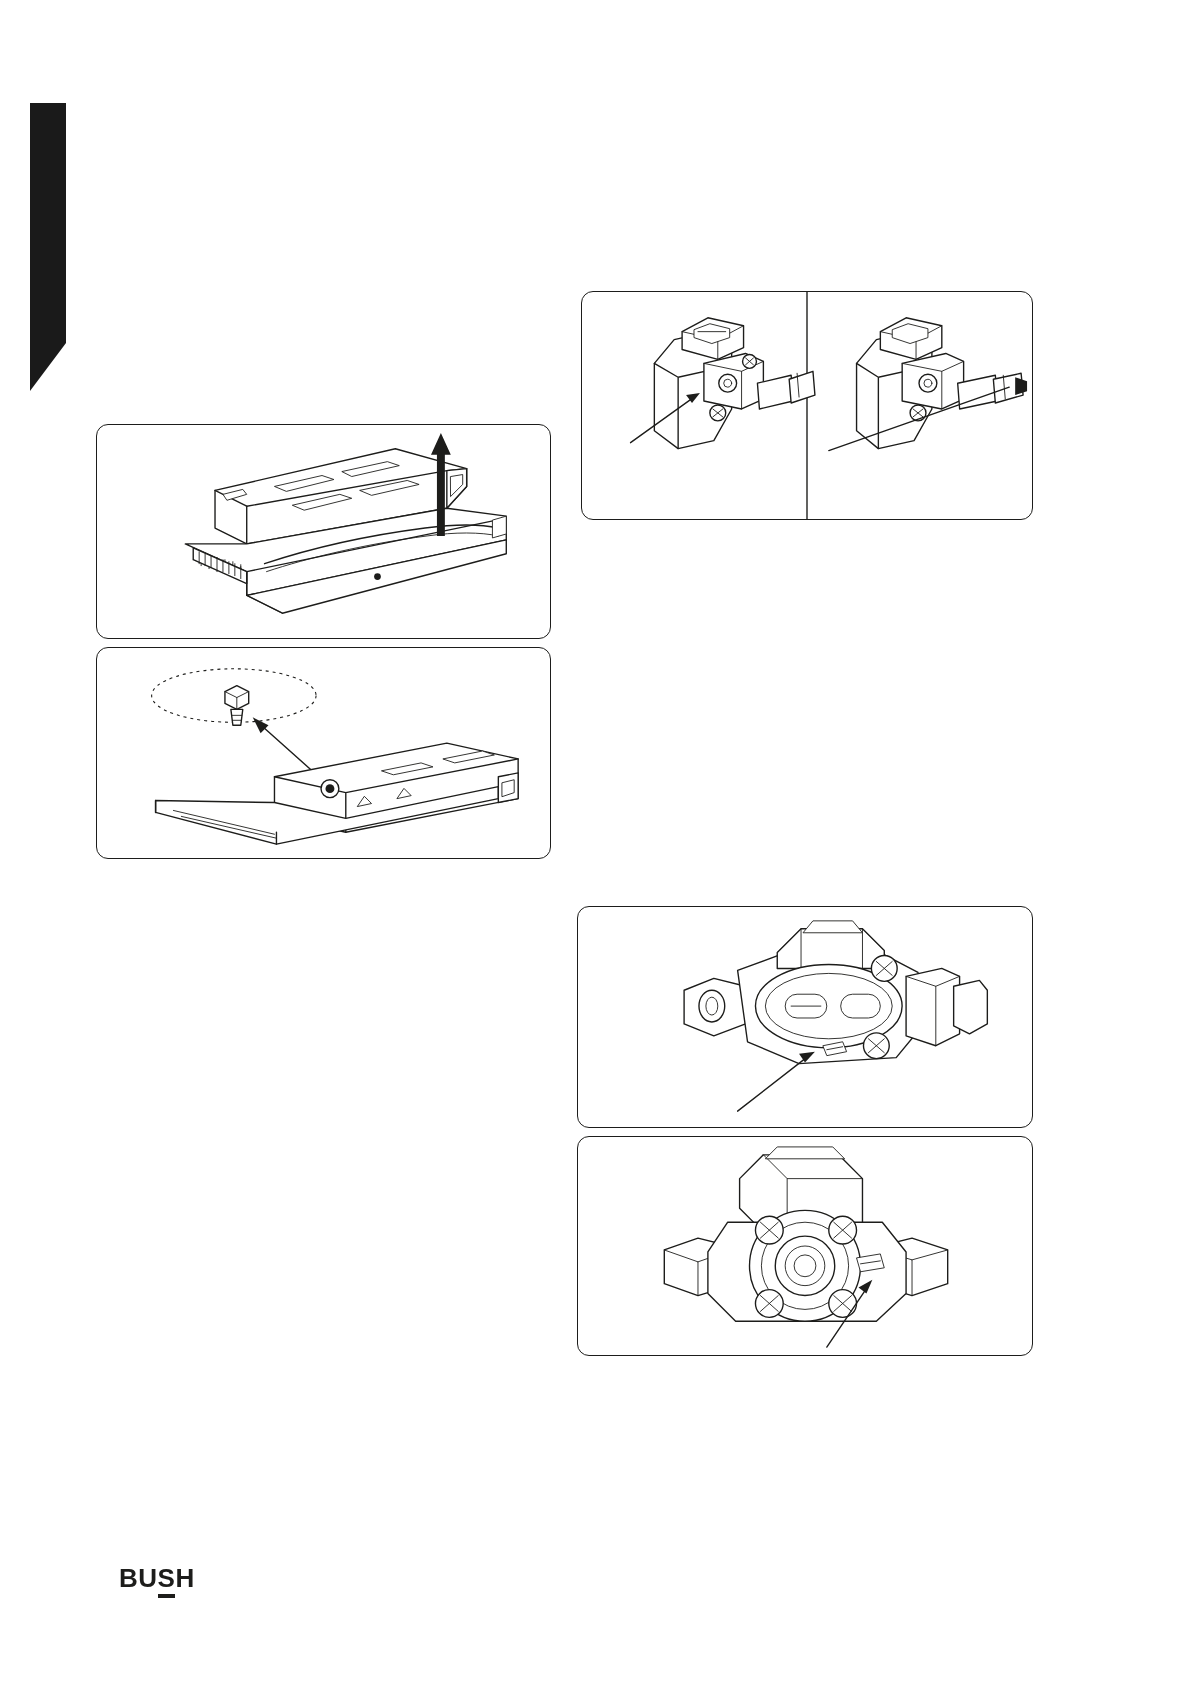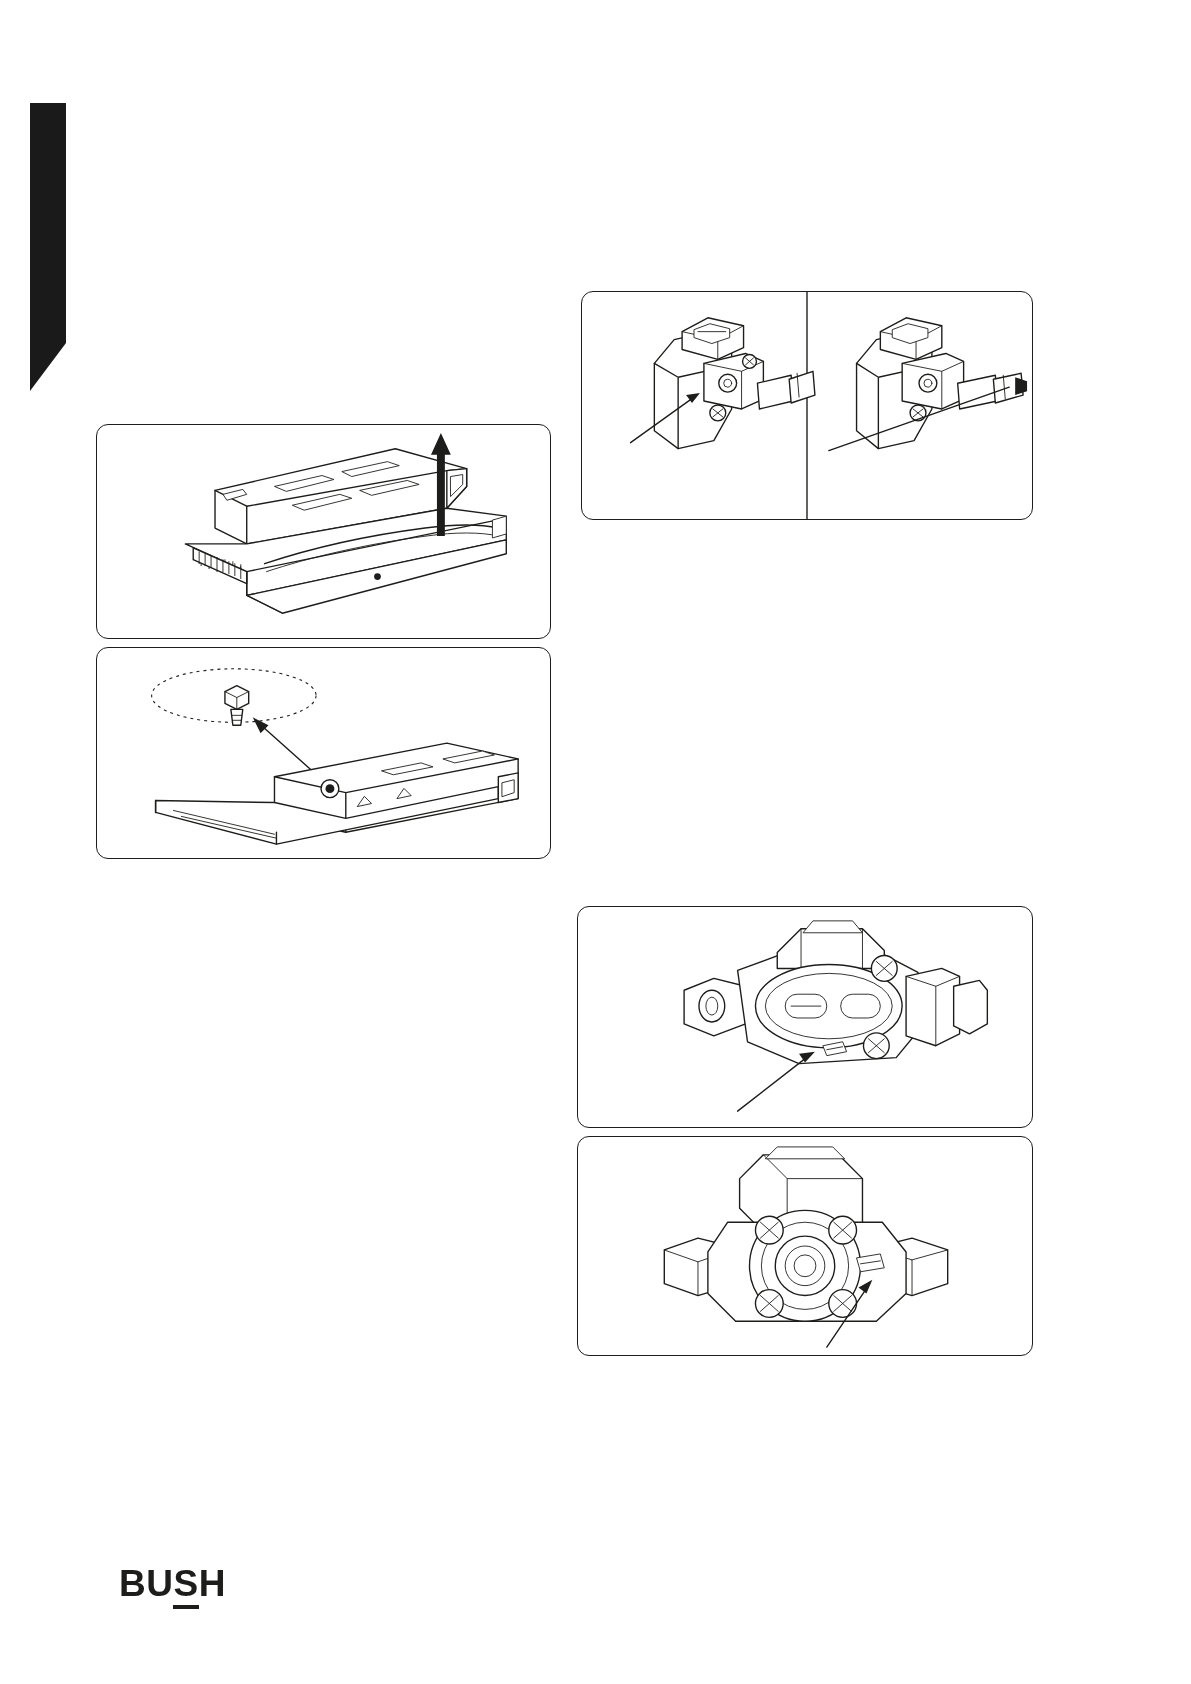--- a/index.html
+++ b/index.html
@@ -53,21 +53,21 @@
   .fig-4 { left: 577px; top: 906px;  width: 456px; height: 222px; }
   .fig-5 { left: 577px; top: 1136px; width: 456px; height: 220px; }
 
   
   .footer-logo {
     position: absolute;
     left: 119px;
     top: 1565px;
     font-family: "Liberation Sans", sans-serif;
     font-weight: bold;
-    font-size: 37px;
+    font-size: 26px;
     letter-spacing: 0.5px;
     color: #1d1d1b;
     line-height: 1;
   }
   .footer-logo .underline-s {
     border-bottom: 4px solid #1d1d1b;
     padding-bottom: 1px;
   }
 
   .stroke { fill: none; stroke: #1d1d1b; stroke-width: 1.4; stroke-linejoin: round; stroke-linecap: round; }

